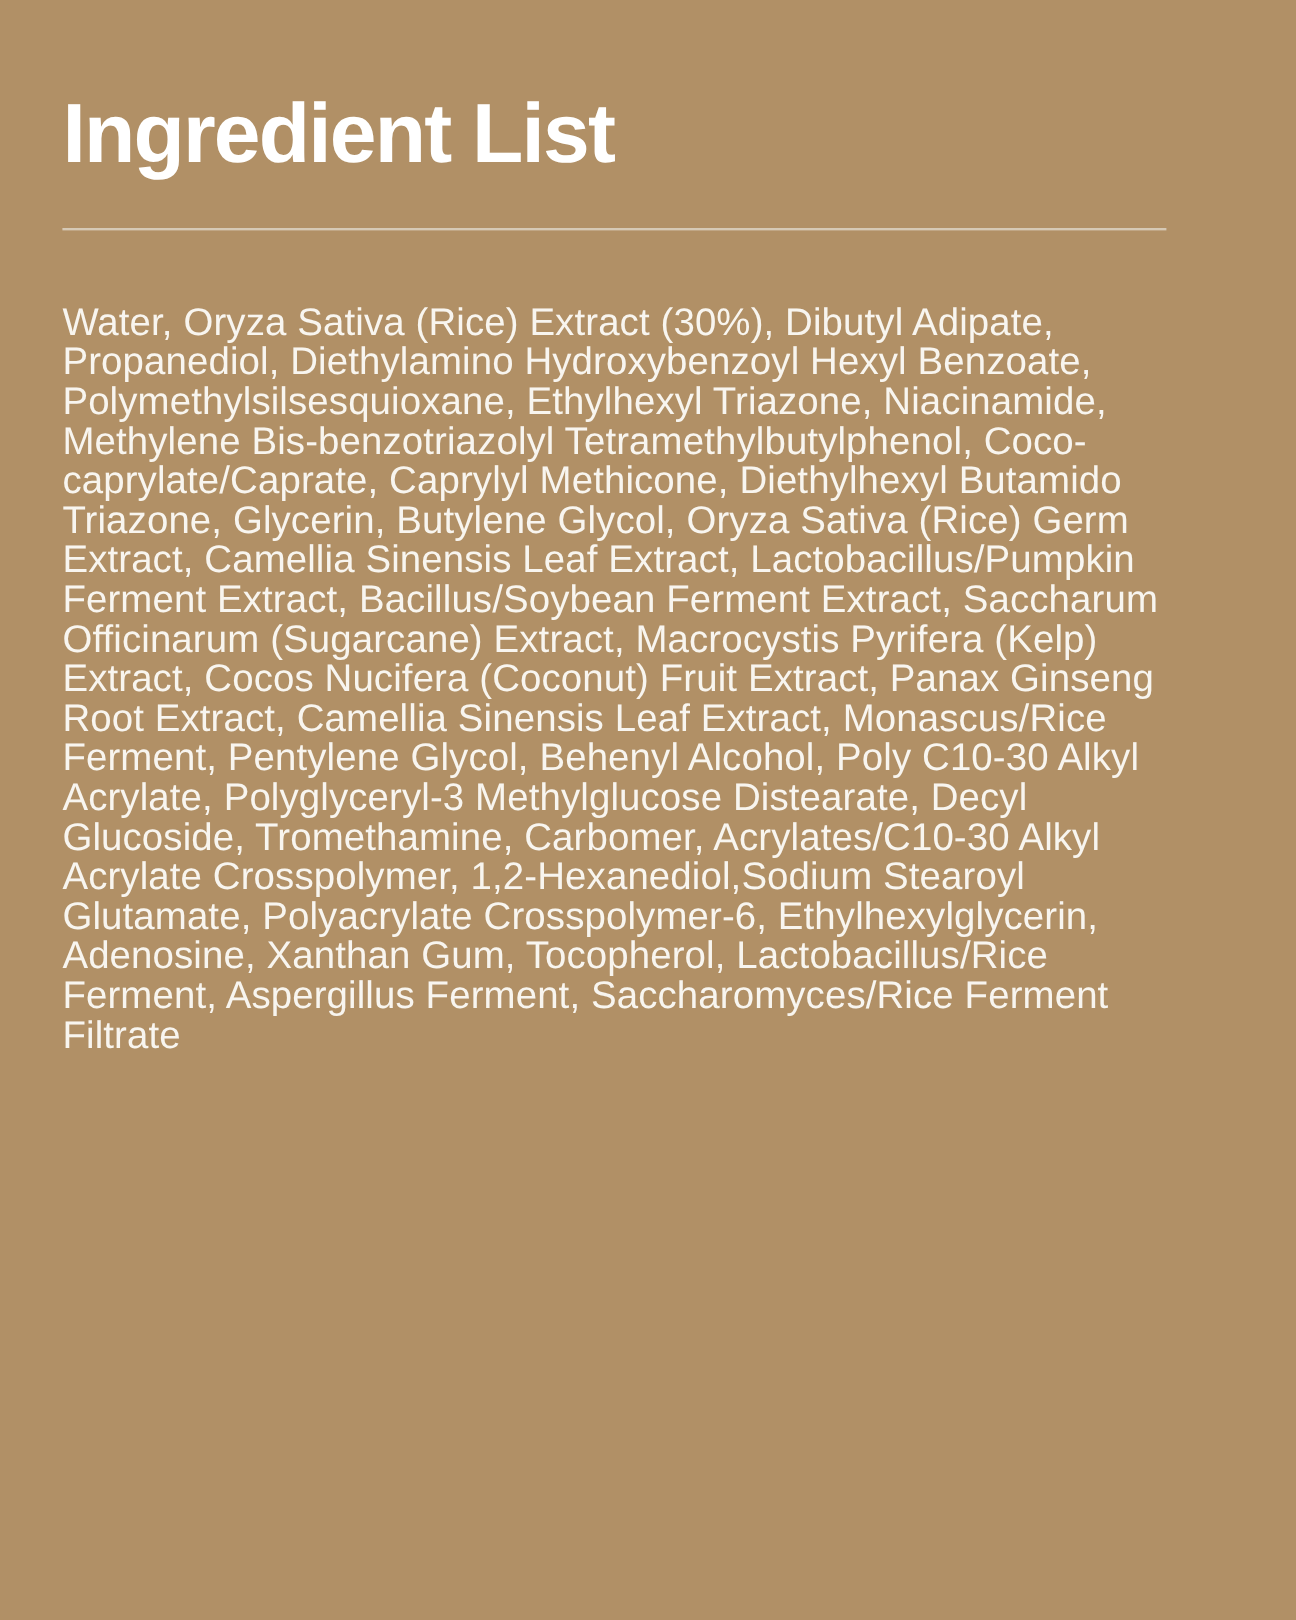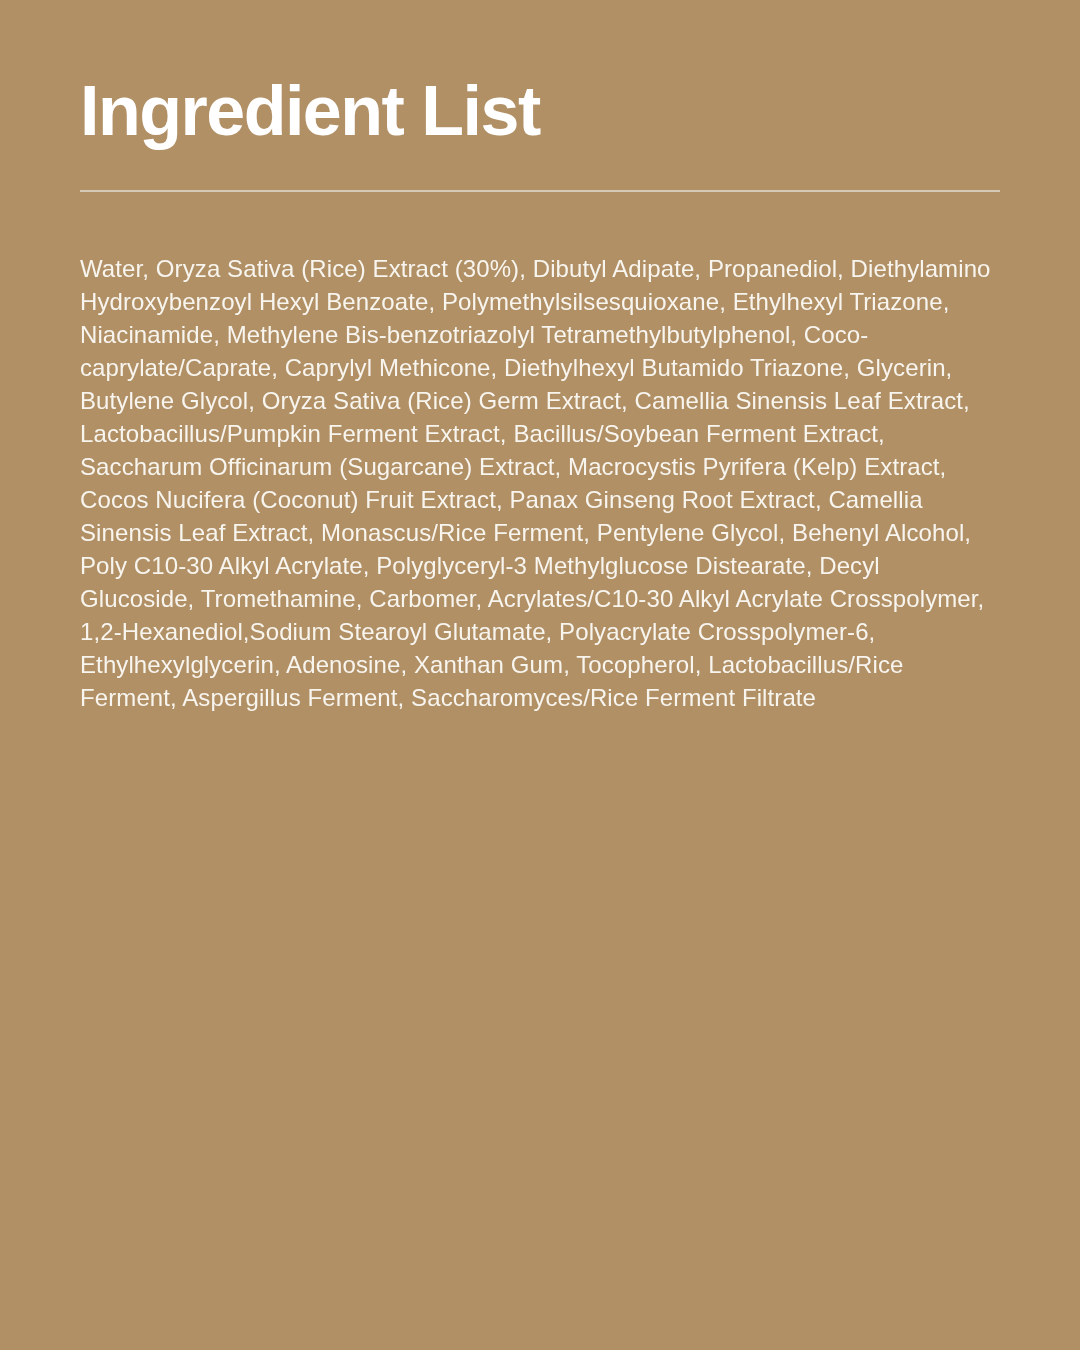--- a/index.html
+++ b/index.html
@@ -10,42 +10,42 @@
     width: 1080px;
     height: 1350px;
     background: #b19066;
     font-family: "Liberation Sans", sans-serif;
     overflow: hidden;
   }
   .page {
     box-sizing: border-box;
     width: 868px;
     height: 1350px;
-    padding: 72px 80px 0 80px;
+    padding: 72px 80px 0 52px;
   }
   .title {
     margin: 0;
     color: #ffffff;
     font-size: 70px;
     font-weight: bold;
     letter-spacing: -1.5px;
     line-height: 1.12;
   }
   .divider {
     border: none;
     margin: 40px 0 0 0;
     height: 2px;
     width: 920px;
     background: #d6c9b5;
   }
   .ingredients {
     margin: 60px 0 0 0;
     width: 920px;
     color: #f8f5ef;
-    font-size: 24px;
+    font-size: 32px;
     line-height: 33px;
     letter-spacing: 0.1px;
   }
 </style>
 </head>
 <body>
 
 <div class="page">
   <h1 class="title">Ingredient List</h1>
 

